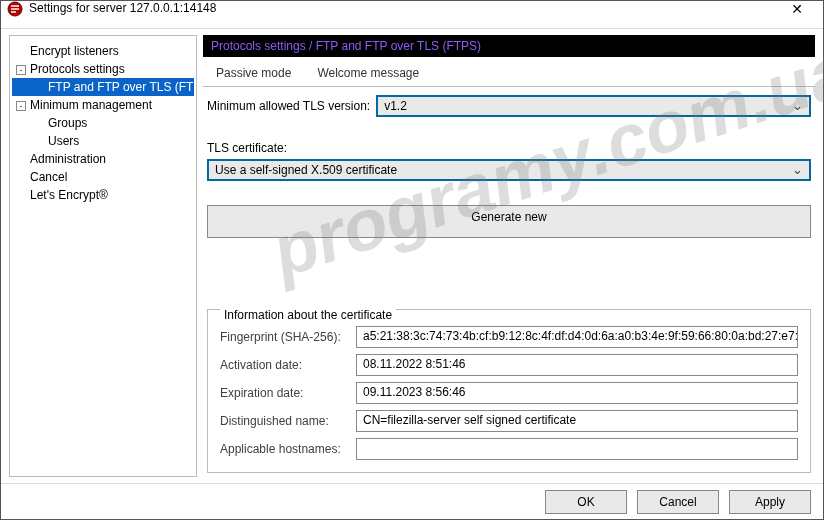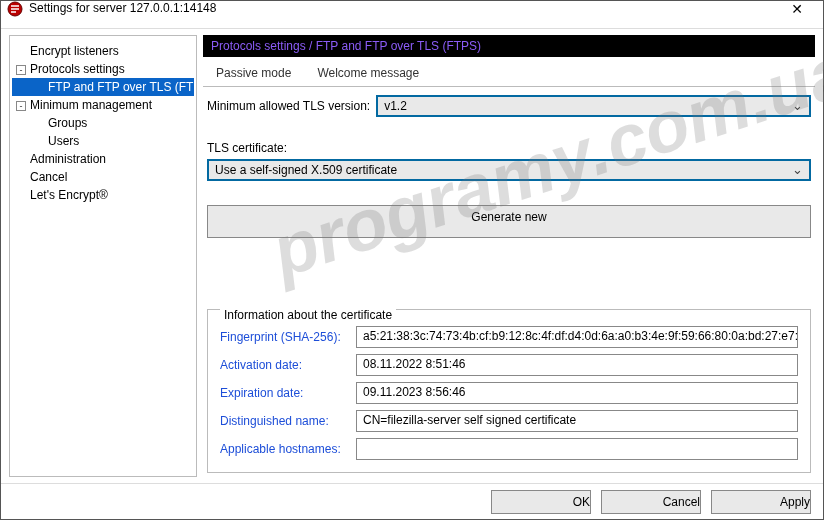--- a/index.html
+++ b/index.html
@@ -34,25 +34,25 @@
 .select { flex: 1; height: 22px; border: 2px solid #0369a1; background: #e9e9e9; padding: 2px 20px 2px 6px; position: relative; }
 .select::after { content: "⌄"; position: absolute; right: 6px; top: 1px; font-size: 13px; color:#444;}
 .btn-wide { width: 100%; height: 33px; border: 1px solid #888; background: #e9e9e9; text-align: center; line-height: 22px; }
 
 .spacer { flex: 1; }
 
 .group { border: 1px solid #bbb; padding: 12px; }
 .group-title { position: relative; top: -14px; background: #fff; display: inline-block; padding: 0 4px; color:#000;}
 .group-inner { margin-top: -10px; display: flex; flex-direction: column; gap: 6px; }
 .field-row { display: flex; align-items: center; gap: 6px; }
-.field-row label { width: 130px; color:#1d4ed8;}
+.field-row label { width: 130px; color:#404040;}
 .field-row .field { flex: 1; height: 22px; border: 1px solid #888; background: #fff; padding: 2px 6px; overflow: hidden; white-space: nowrap; text-overflow: clip;}
 
 .footer { height: 36px; display: flex; justify-content: flex-end; align-items: center; gap: 10px; padding: 0 12px; border-top: 1px solid #ddd;}
-.footer .btn { width: 100px; height: 24px; border: 1px solid #888; background: #e9e9e9; text-align: right; line-height: 22px; }
+.footer .btn { width: 82px; height: 24px; border: 1px solid #888; background: #e9e9e9; text-align: center; line-height: 22px; }
 
 .watermark { position: absolute; left: 260px; top: 120px; font-size: 72px; color: rgba(120,120,120,0.25); font-style: italic; font-weight: bold; transform: rotate(-18deg); pointer-events:none; white-space:nowrap;}
 </style>
 </head>
 <body>
 
 <div class="window">
   <div class="titlebar">
     <span class="app-icon">
       <svg width="16" height="16" viewBox="0 0 16 16">

